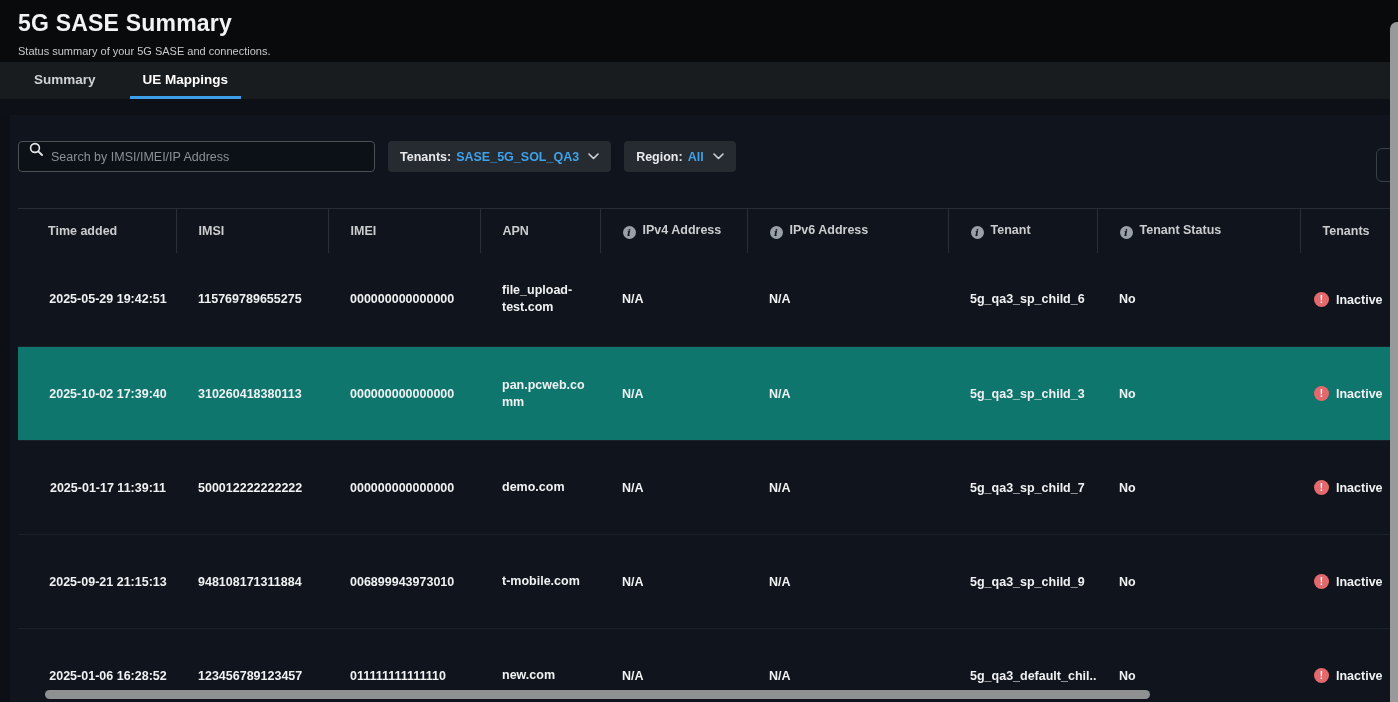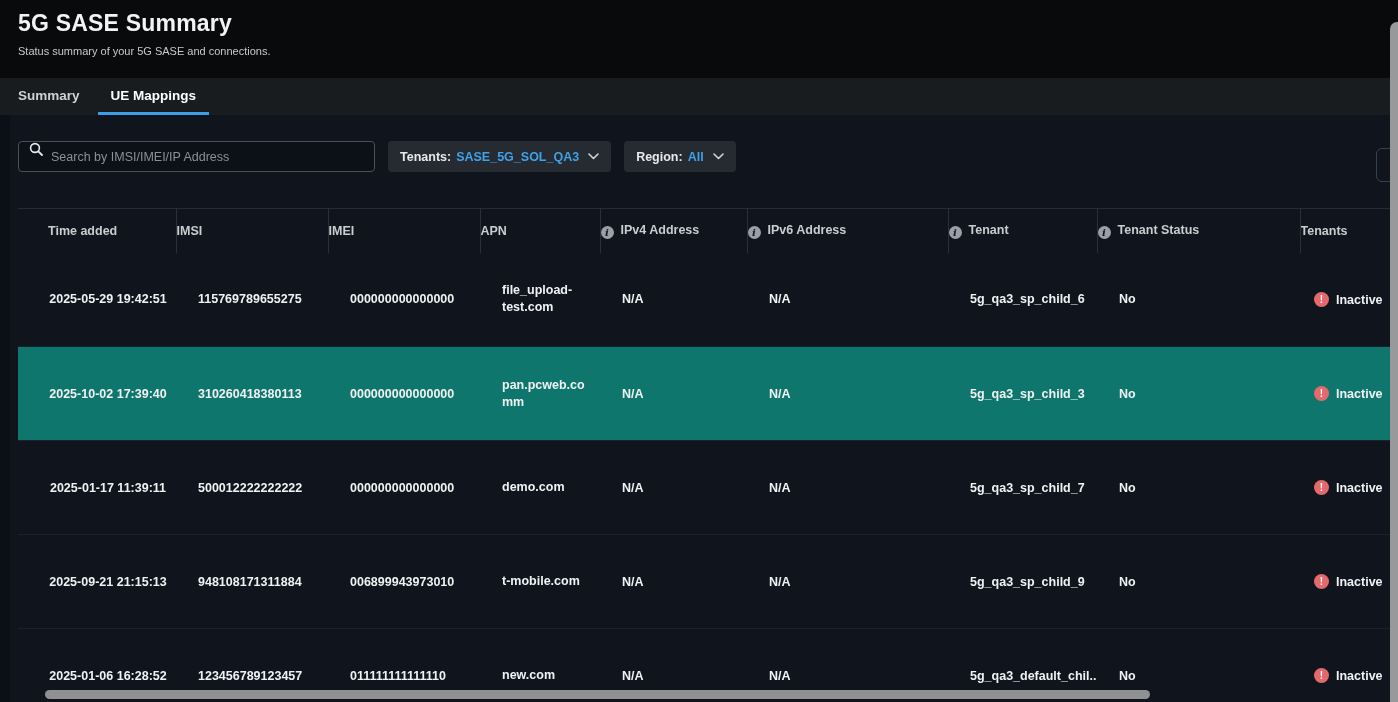--- a/index.html
+++ b/index.html
@@ -2,27 +2,27 @@
 <html><head>
 <meta charset="utf-8">
 <style>
   * { margin:0; padding:0; box-sizing:border-box; }
   body { background:#000; }
   .screen{
     position:relative; width:1398px; height:702px; overflow:hidden;
     background:#0d1117; font-family:"Liberation Sans", sans-serif;
   }
   
-  .page-header{ background:#090a0c; height:78px; padding:10px 0 16px 18px; }
+  .page-header{ background:#090a0c; height:62px; padding:10px 0 16px 18px; }
   .page-title{ font-size:23px; font-weight:700; color:#f2f3f4; letter-spacing:.2px; }
   .page-subtitle{ margin-top:8px; font-size:11px; color:#c7c9cb; }
   
   .tabbar{ background:#191c1f; height:37px; display:flex; padding-left:18px; }
   .tab{ display:flex; align-items:center; padding:1px 13px; font-size:13.5px; font-weight:700;
-        color:#cfd1d3; border-bottom:3px solid transparent; cursor:pointer; }
+        color:#cfd1d3; border-bottom:3px solid transparent; cursor:pointer;margin-left:16px; }
   .tab:first-child{ padding-left:0; margin-right:5px; }
   .tab.active{ color:#ffffff; border-bottom-color:#3d9fe8; }
   
   .content{ position:absolute; top:115px; left:0; right:0; bottom:0; background:#10151d; }
   .left-gutter{ position:absolute; left:0; top:0; width:10px; height:100%; background:#0c1016; }
   
   .filterbar{ position:absolute; left:18px; top:26px; height:31px; display:flex; gap:13px; }
   .search{ width:357px; height:31px; border:1px solid #4b5056; border-radius:4px; background:#0c1118;
            display:flex; padding:0 10px; gap:8px; }
   .search svg{ flex:none; }
@@ -34,21 +34,21 @@
              font-family:inherit; cursor:pointer;justify-content:center; }
   .dd-label{ margin-right:5px; }
   .dd-value{ color:#3fa2e8; }
   .chev{ margin-left:9px; display:flex; align-items:center; }
   .partial-btn{ position:absolute; left:1376px; top:33px; width:34px; height:34px;
                 border:1px solid #3a4049; border-radius:6px; background:transparent; }
   
   .table-wrap{ position:absolute; left:18px; top:93px; width:1372px; }
   table{ border-collapse:collapse; table-layout:fixed; width:1372px; border-top:1px solid #262c34; }
   thead th{ height:44px; text-align:left; vertical-align:middle; font-size:12.5px; font-weight:600;
-            color:#caccce; border-left:1px solid #2a303a; white-space:nowrap; overflow:hidden; }
+            color:#caccce; padding-left:22px; border-left:1px solid #2a303a; white-space:nowrap; overflow:hidden; }
   thead th:first-child{ border-left:none; padding-left:30px; }
   tbody td{ height:94px; vertical-align:middle; font-size:12.5px; font-weight:700; color:#f0f1f2;
             padding:0 8px 0 22px; white-space:nowrap; overflow:hidden; }
   tbody td:first-child{ padding-left:30px;text-align:center; }
   tbody tr{ border-top:1px solid #1b212b; }
   tbody tr:first-child{ border-top:none; }
   tbody tr.selected{ background:#0f766e; }
   td.c-apn{ white-space:normal; word-wrap:break-word; line-height:1.35; }
   td.c-status{ padding-left:14px; }
   .info-icon{ display:inline-block; width:13px; height:13px; border-radius:50%; background:#9aa0a7;

